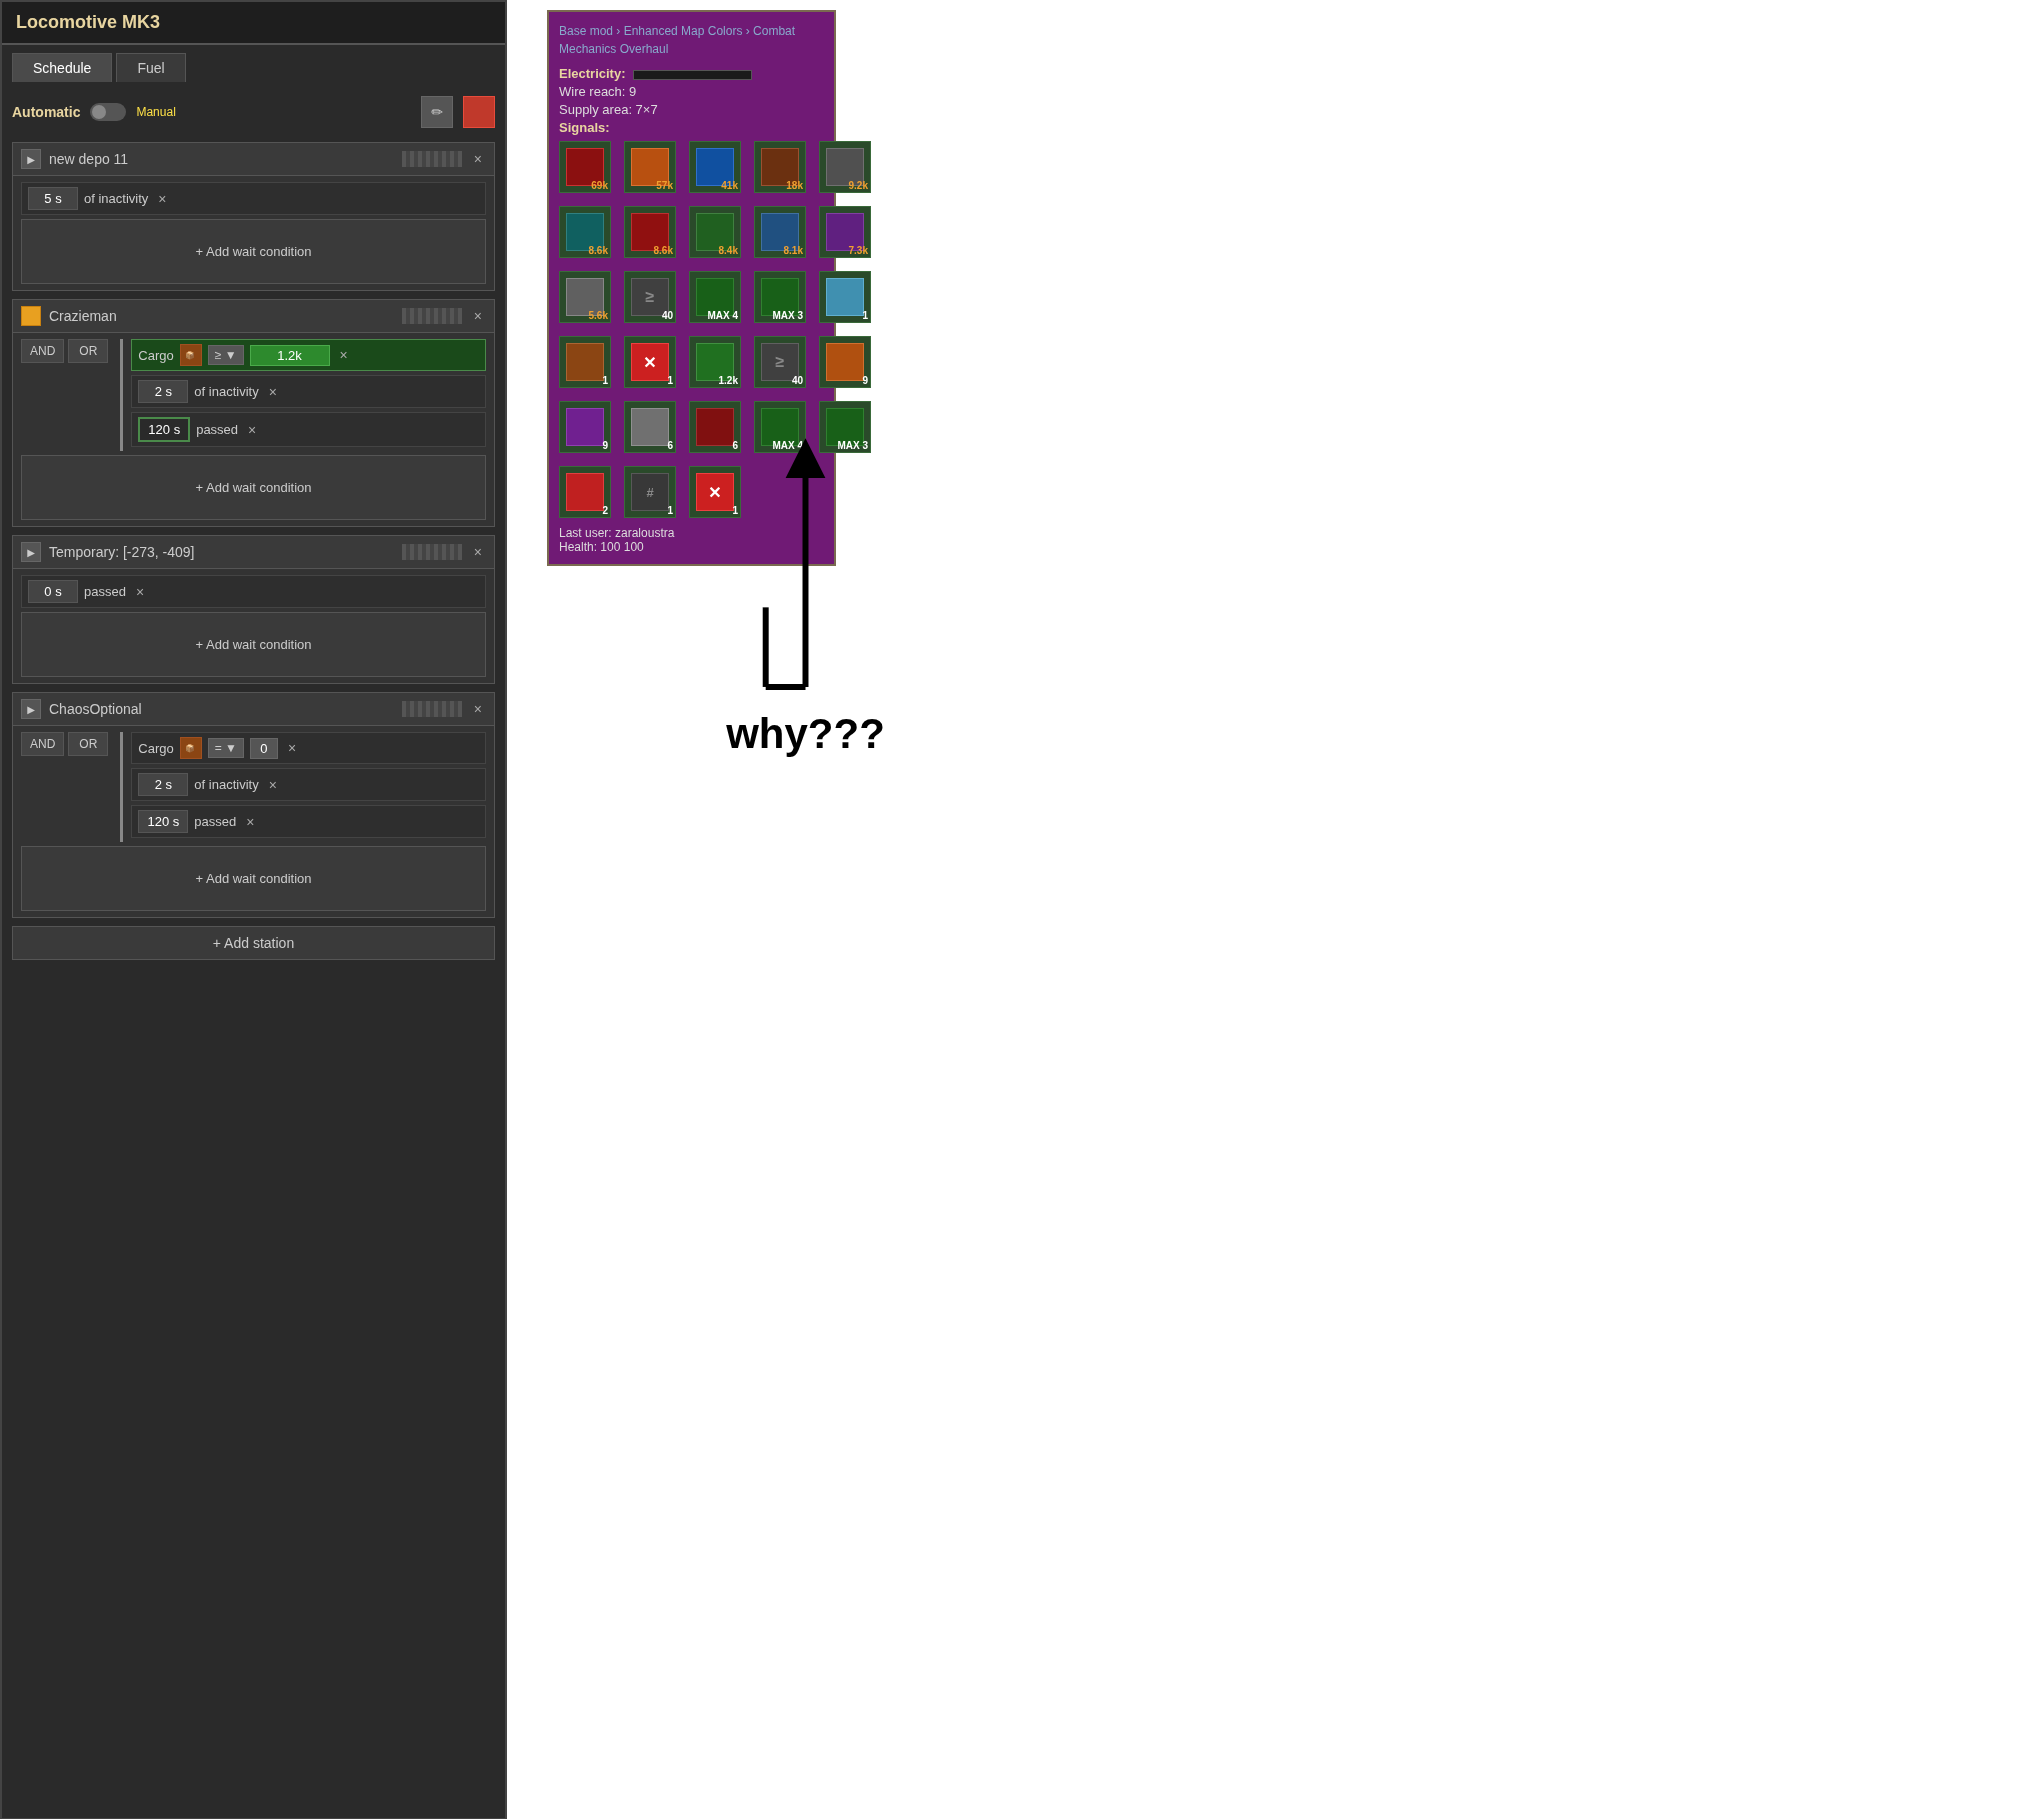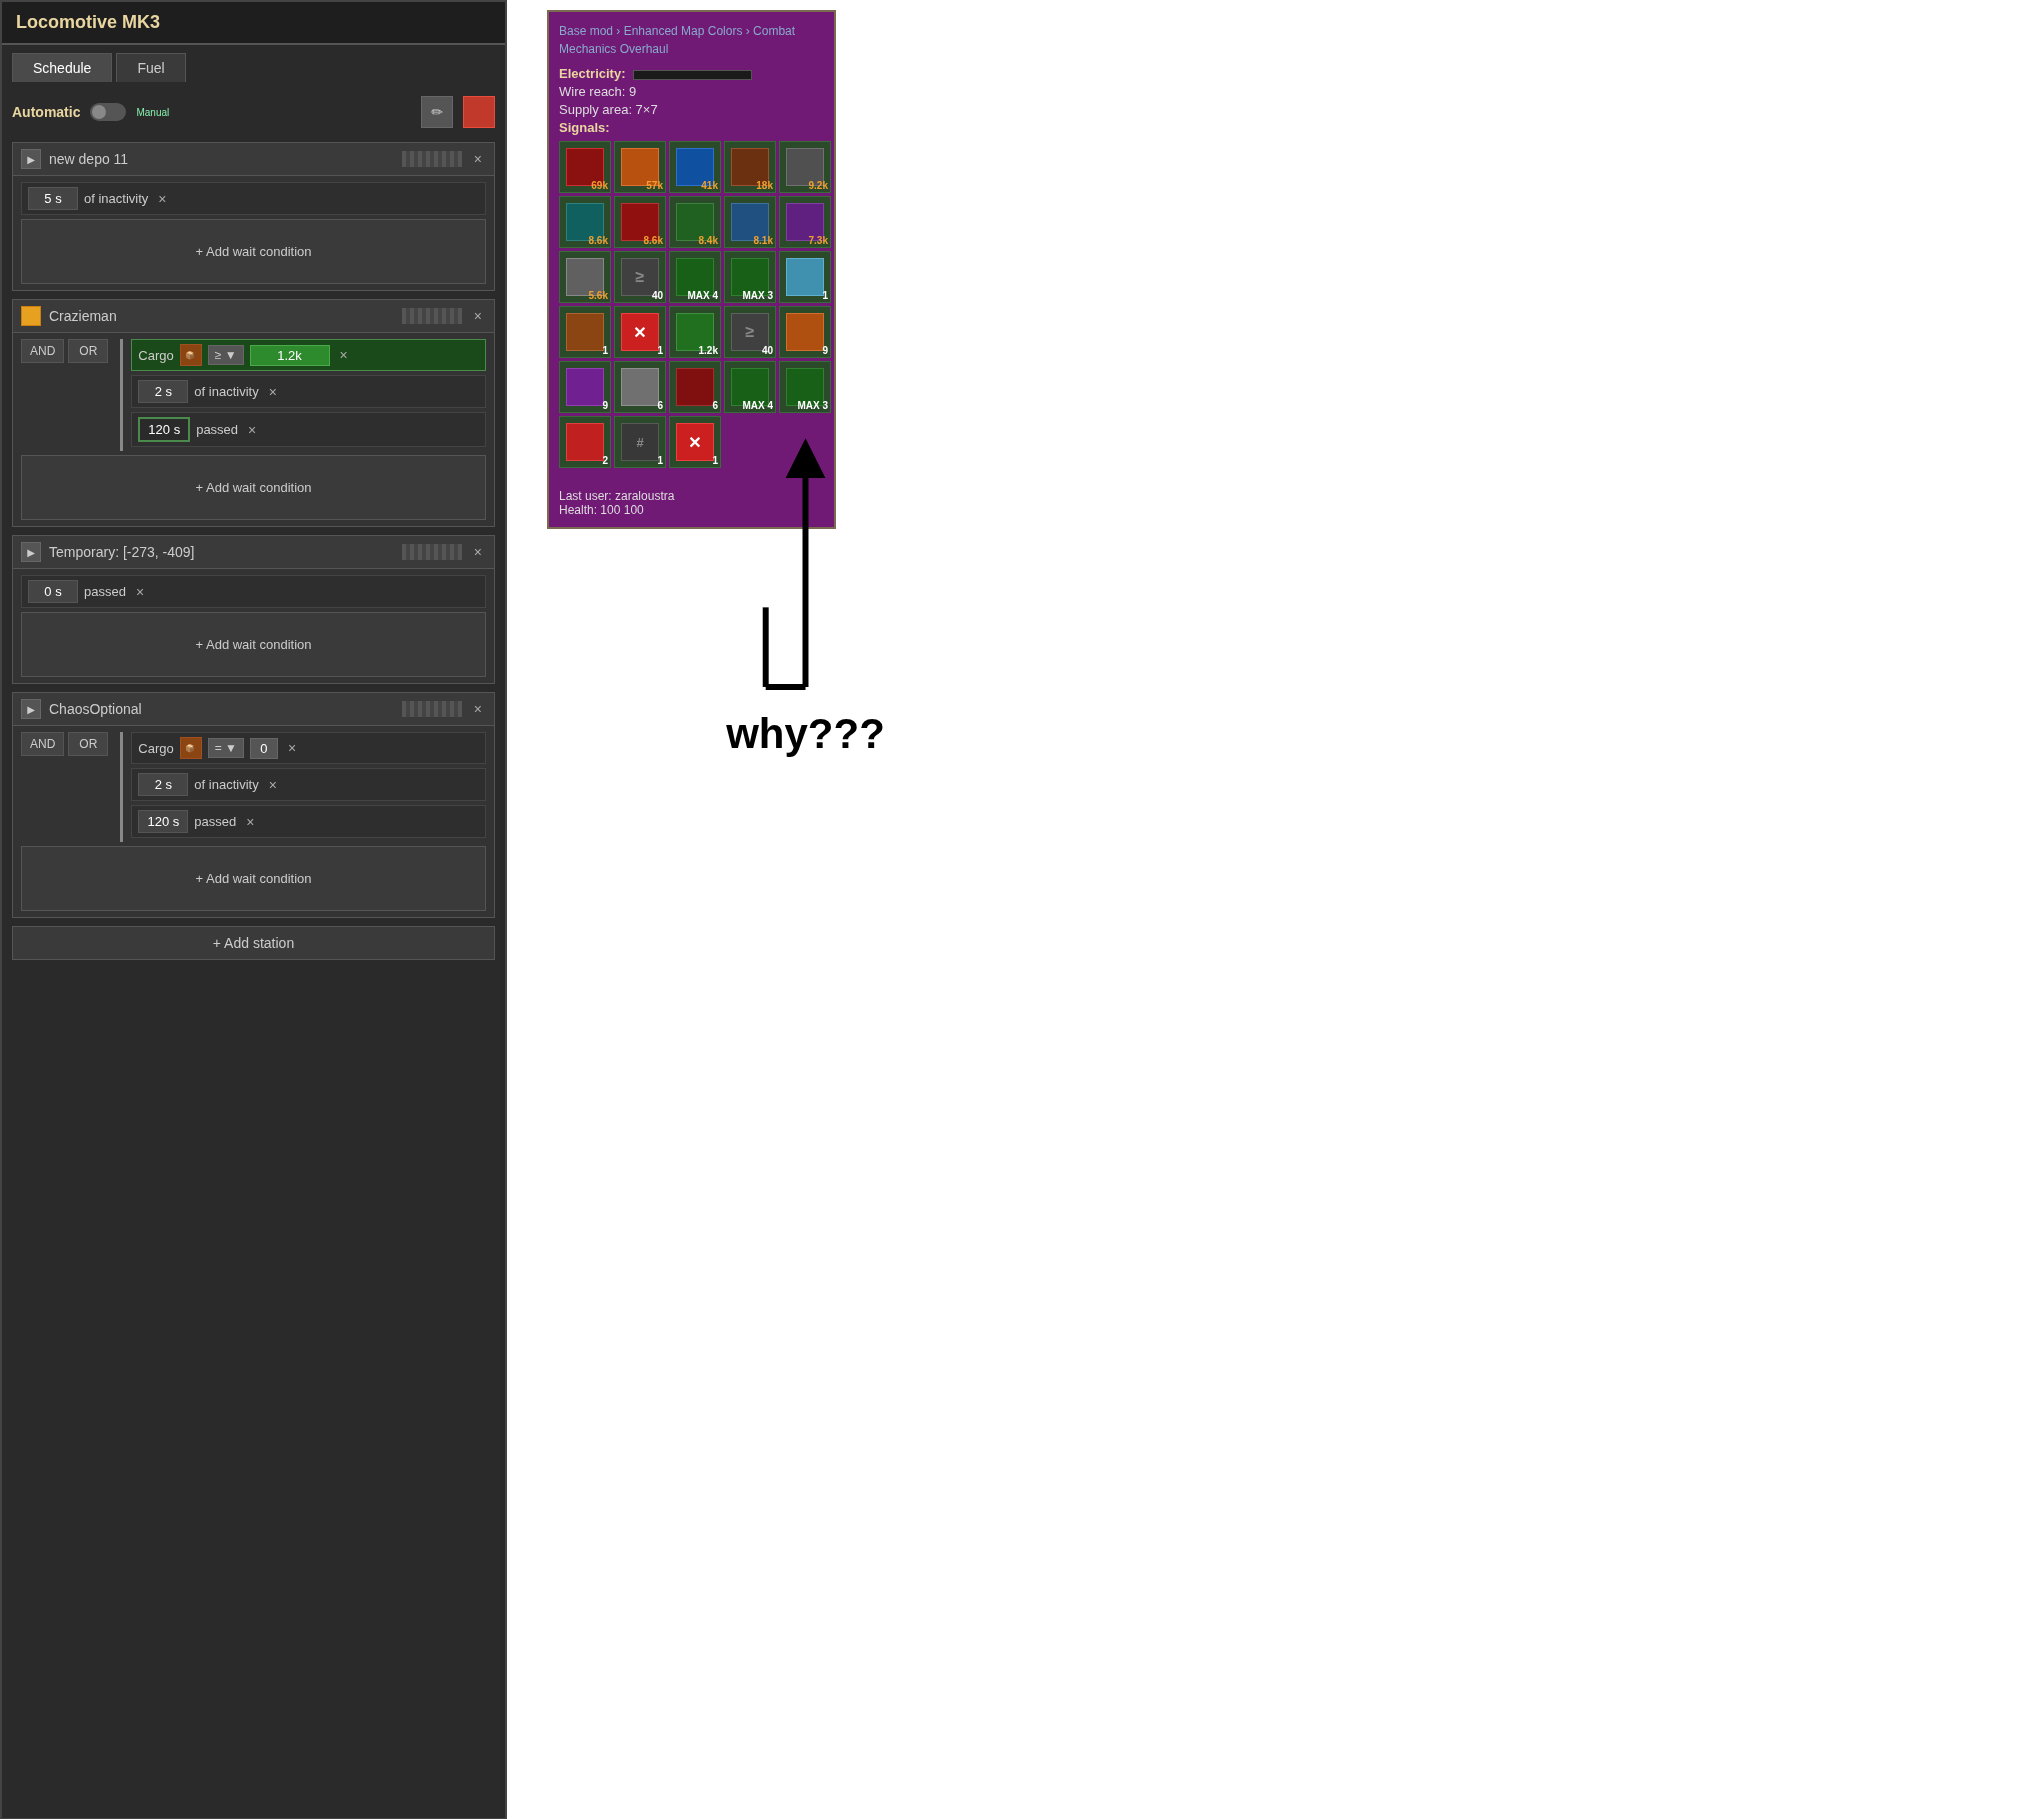--- a/index.html
+++ b/index.html
@@ -77,21 +77,21 @@
       content: '';
       position: absolute;
       width: 14px;
       height: 14px;
       border-radius: 50%;
       background: #888;
       top: 2px;
       left: 2px;
     }
     .auto-label { color: #e8d5a0; font-weight: bold; font-size: 14px; }
-    .manual-label { color: #86efac; font-size: 10px; }
+    .manual-label { color: #fde047; font-size: 12px; }
     .pencil-btn {
       margin-left: auto;
       background: #555;
       border: 1px solid #666;
       width: 32px;
       height: 32px;
       display: flex;
       align-items: center;
       justify-content: center;
       cursor: pointer;
@@ -336,22 +336,22 @@
 
     
     .signals-label {
       color: #e8d5a0;
       margin-bottom: 6px;
       font-weight: bold;
     }
     .signal-grid {
       display: grid;
       grid-template-columns: repeat(5, 52px);
-      gap: 3px;
-      margin-bottom: 21px;
+      gap: 13px;
+      margin-bottom: 8px;
     }
     .signal-cell {
       width: 52px;
       height: 52px;
       background: #2a4a2a;
       border: 1px solid #3a6a3a;
       position: relative;
       display: flex;
       align-items: center;
       justify-content: center;

